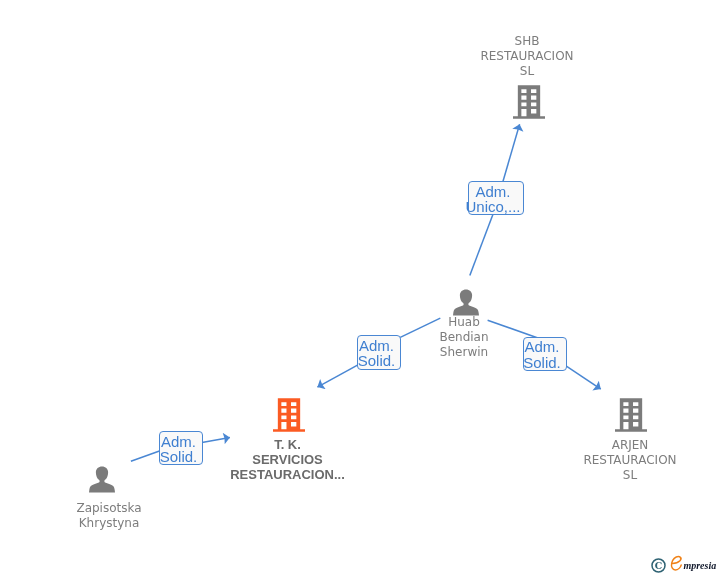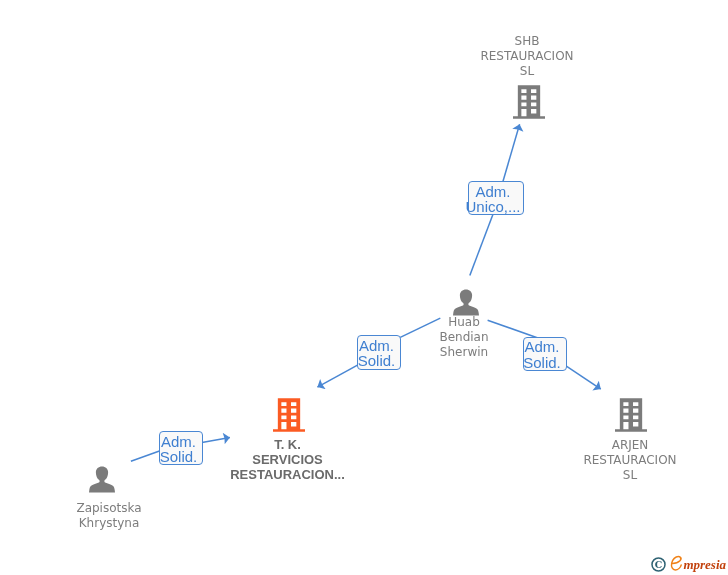--- a/index.html
+++ b/index.html
@@ -53,22 +53,22 @@
   #watermark .cr{
     display:block;
     width:15px;height:15px;
     margin-right:5px;
     margin-bottom:0px;
   }
   #watermark .brand{
     font-family:"Liberation Serif", serif;
     font-style:italic;
     font-weight:bold;
-    font-size:13px;
-    color:#c2410c;
+    font-size:10px;
+    color:#0f172a;
     line-height:14px;
     letter-spacing:0px;
     white-space:nowrap;
   }
   #watermark .brand .e{
     display:inline-block;
     width:12.4px;height:17px;
     position:relative;
     vertical-align:-3px;
     margin-right:0px;

